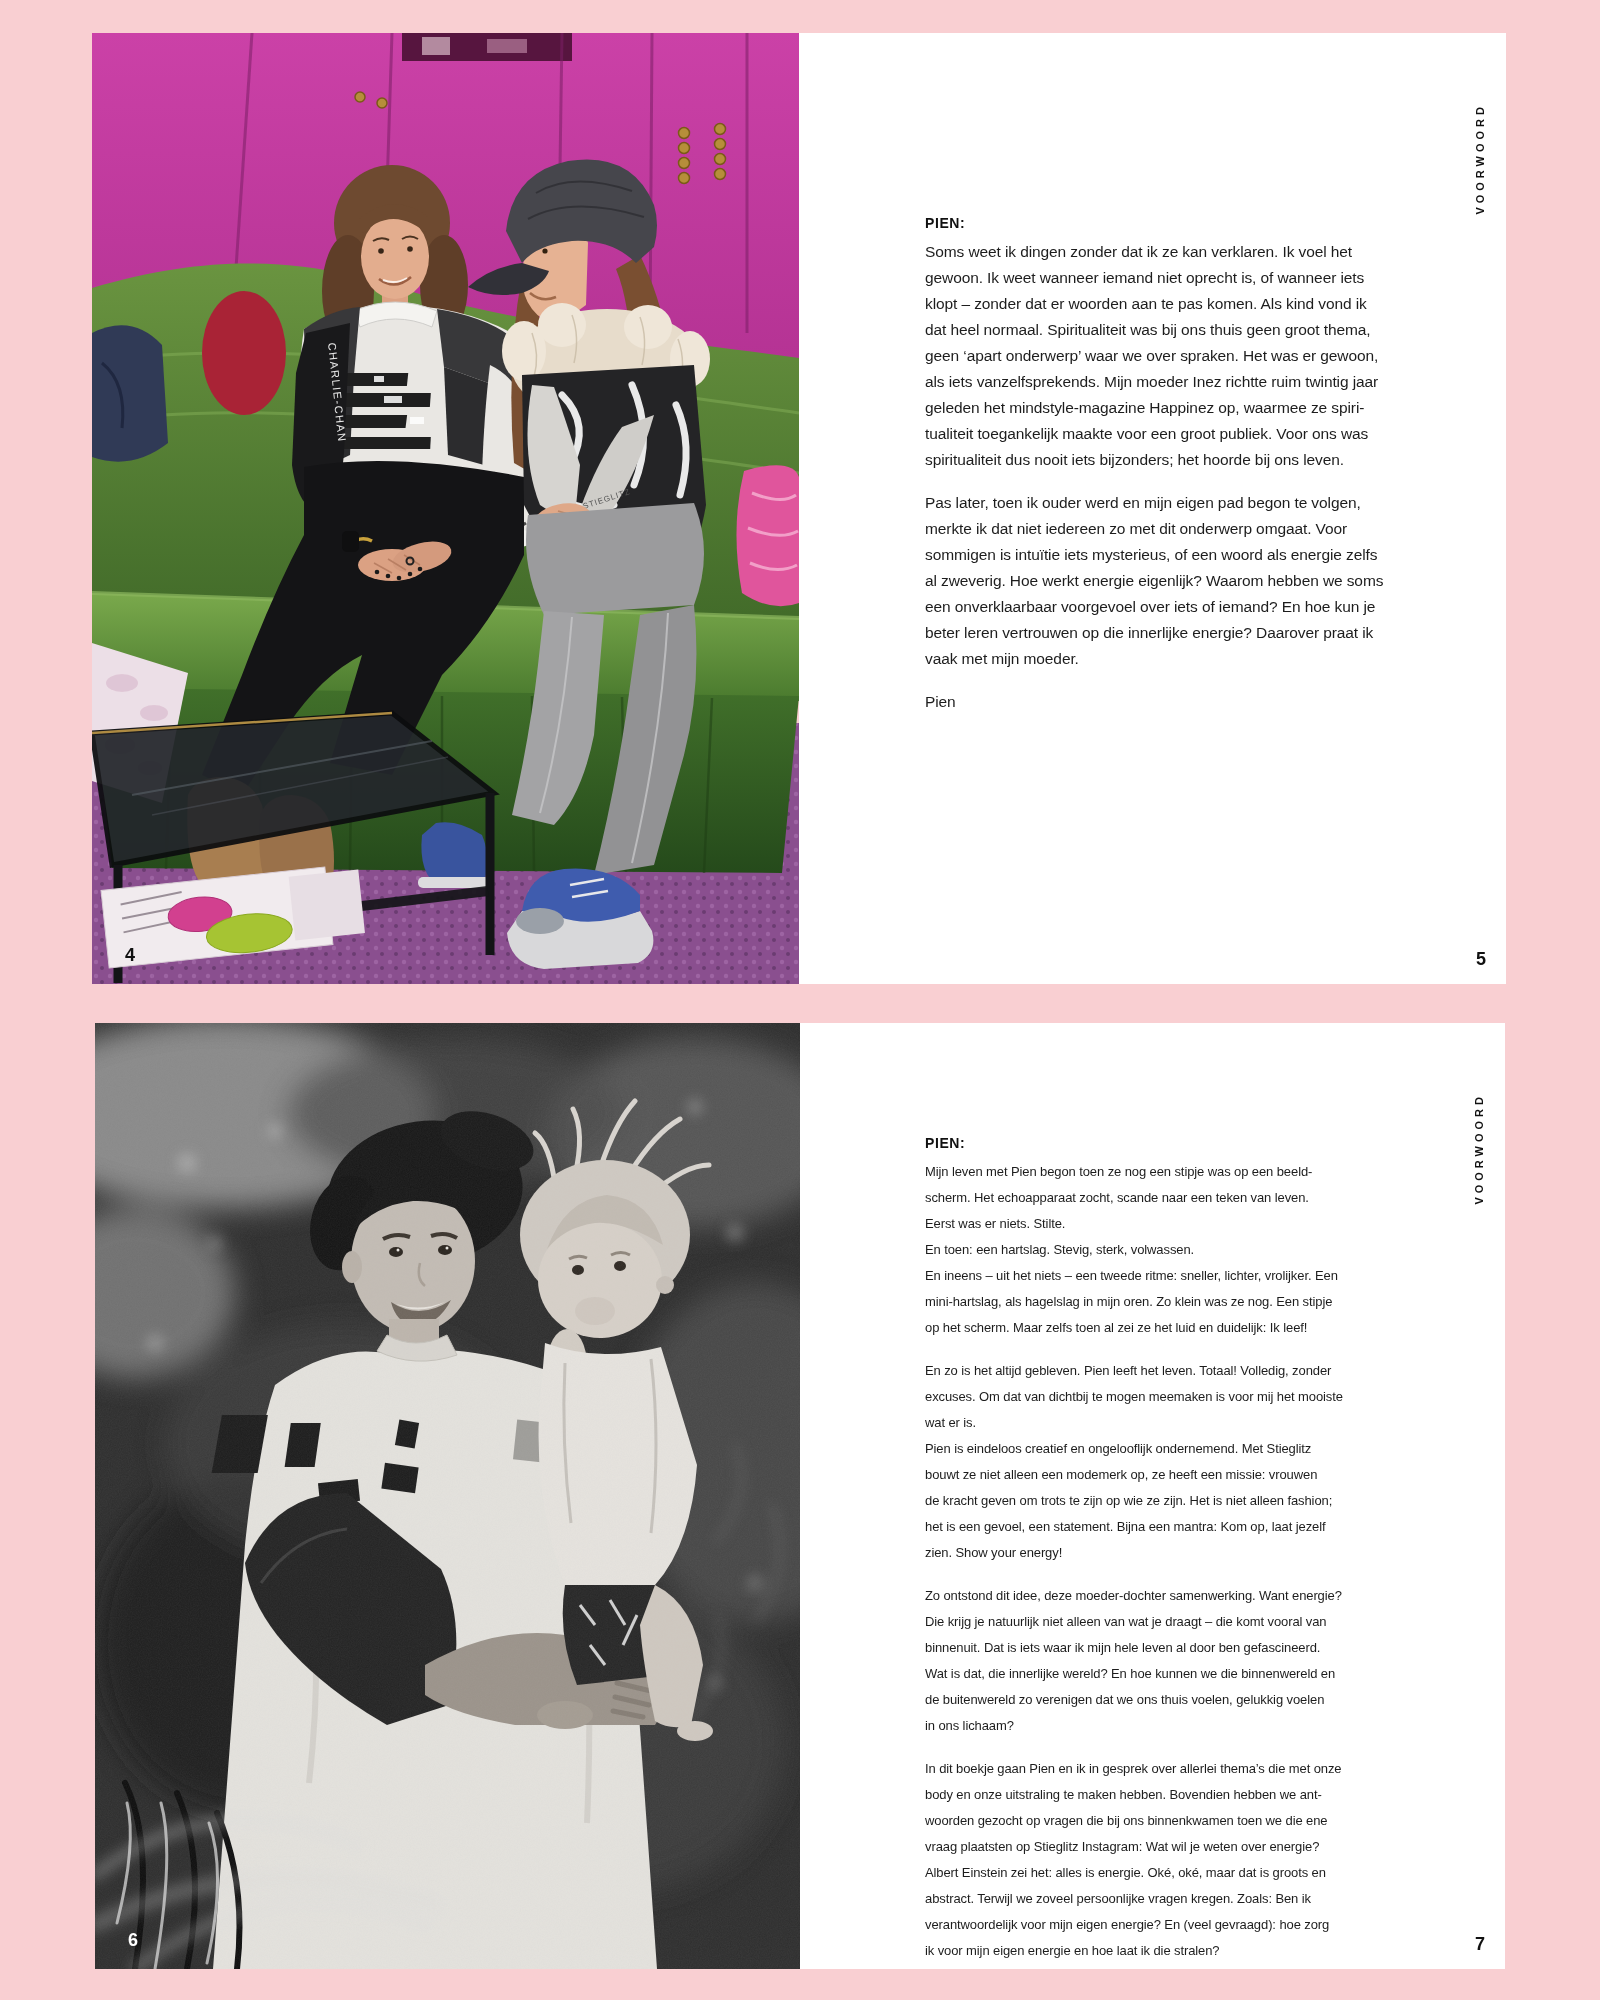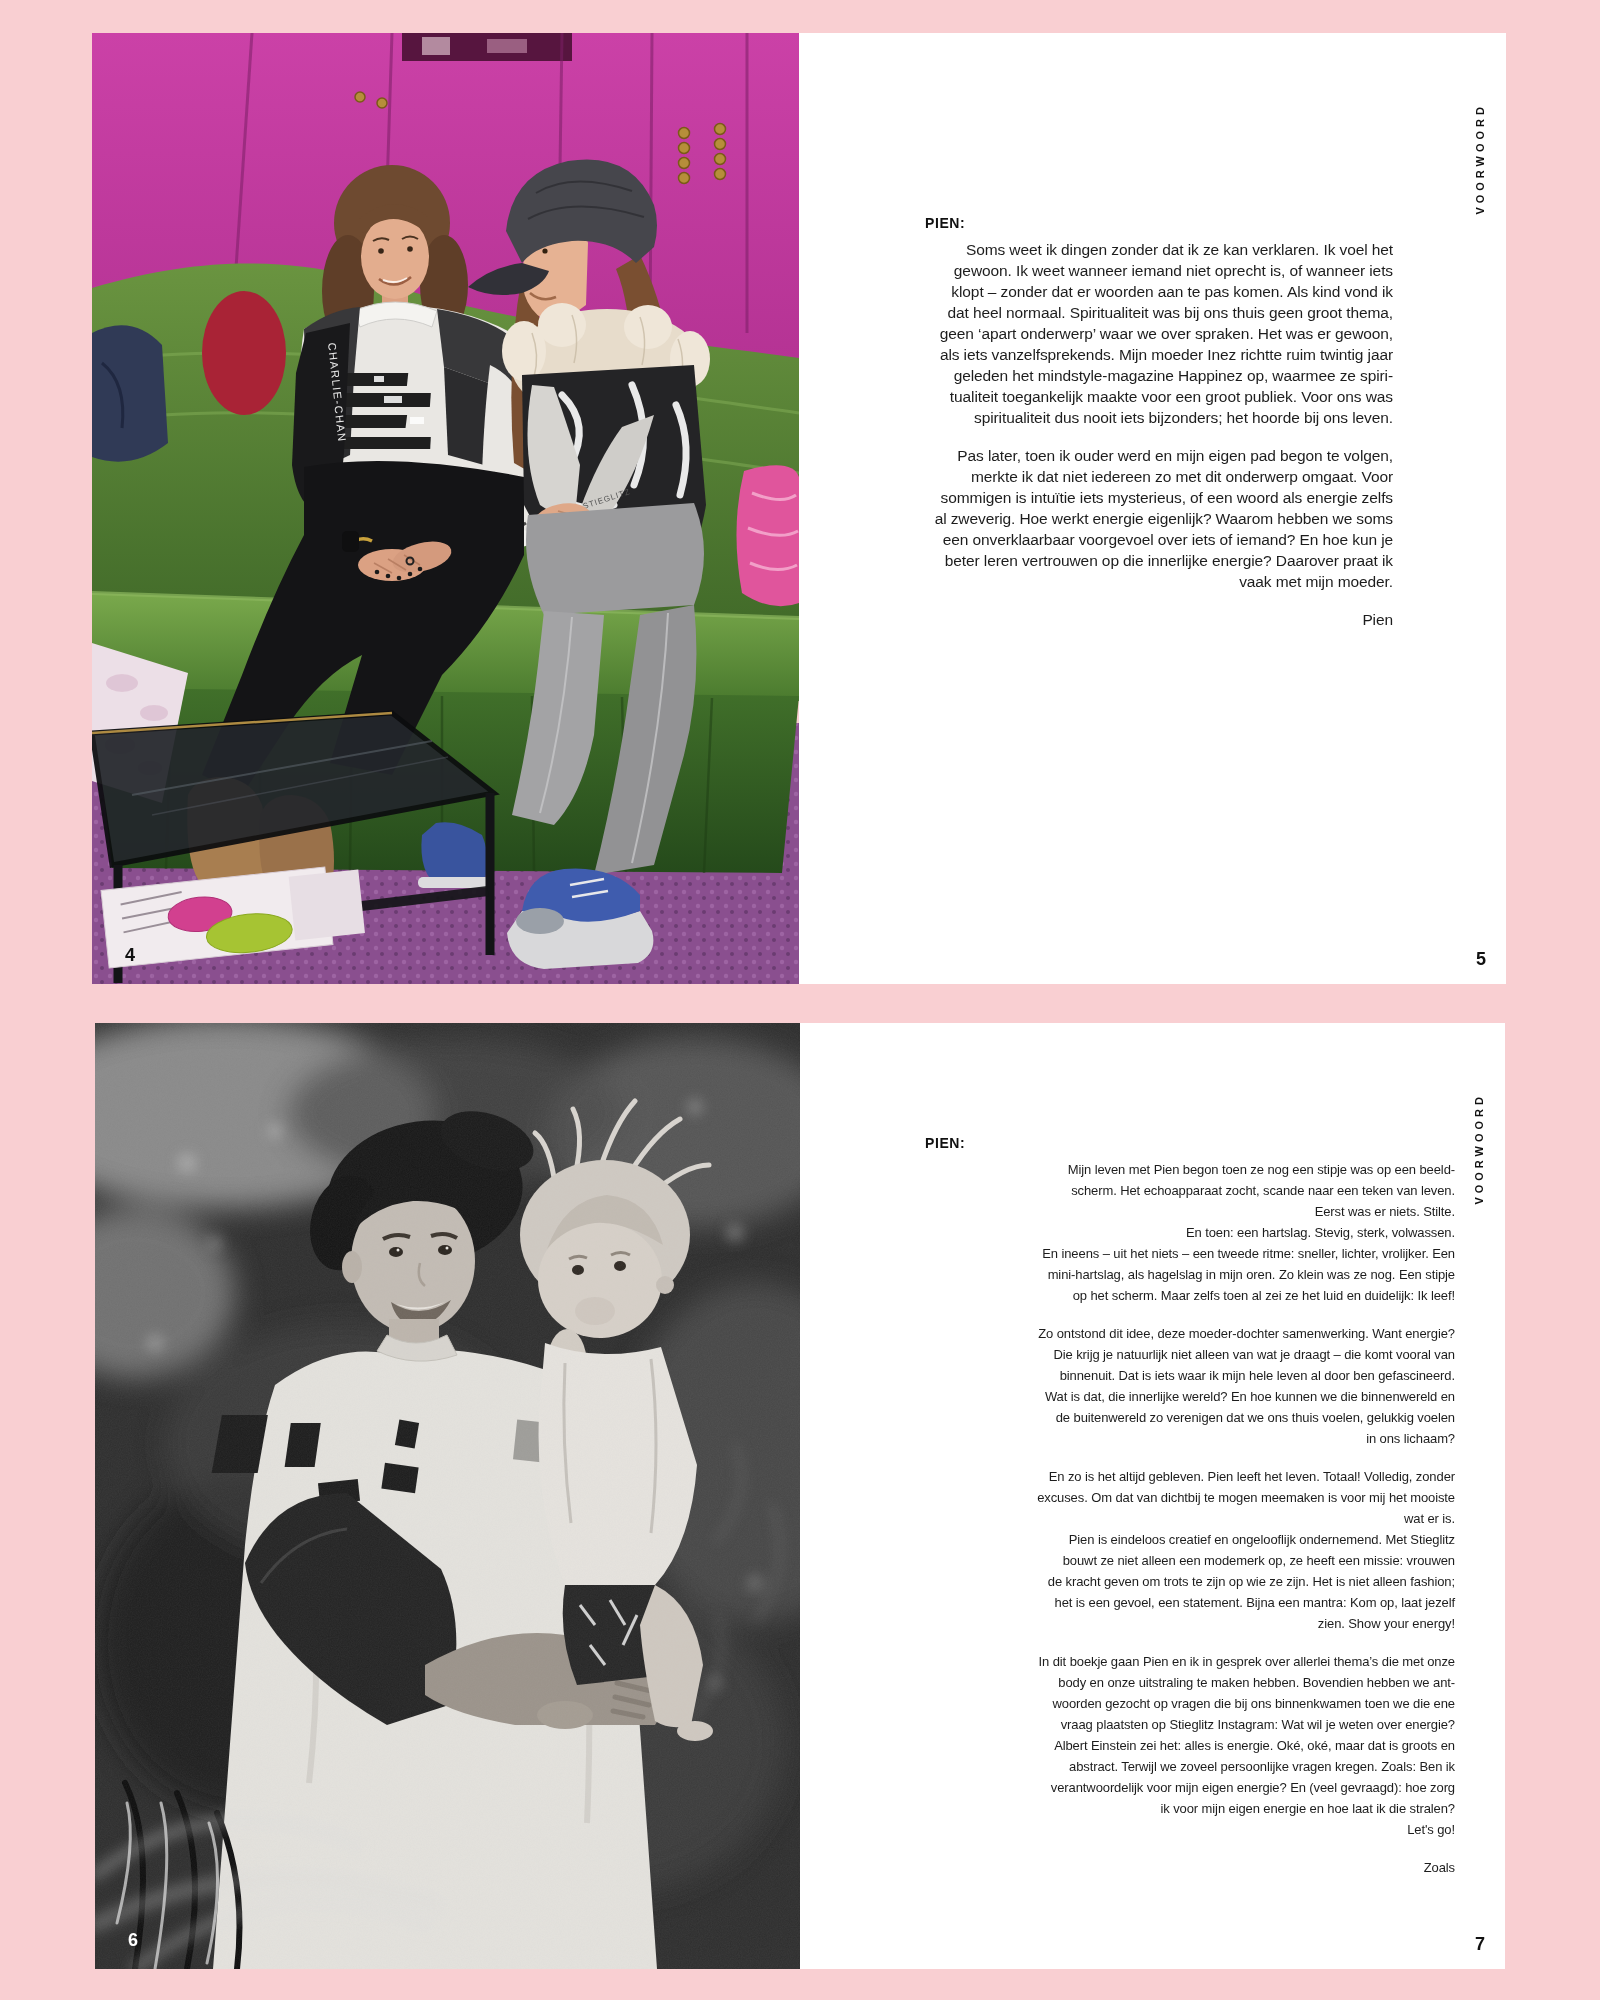--- a/index.html
+++ b/index.html
@@ -13,21 +13,21 @@
   .spread{position:absolute;display:flex;}
   .spread-1{left:92px;top:33px;width:1414px;height:951px;}
   .spread-2{left:95px;top:1023px;width:1410px;height:946px;}
   .page{position:relative;width:50%;height:100%;overflow:hidden;}
   .page-photo svg{display:block;width:100%;height:100%;}
   .page-text{background:var(--page_white,#ffffff);}
   .text-col{position:absolute;}
   .spread-1 .text-col{left:126px;top:182px;width:468px;}
   .spread-2 .text-col{left:125px;top:112px;width:530px;}
   h2.speaker{font-size:14px;font-weight:bold;letter-spacing:.6px;margin:0 0 8px 0;color:#111;}
-  .text-col p{font-size:15.5px;line-height:21px;margin:0 0 17px 0;white-space:pre;letter-spacing:-0.1px;text-align:right;}
+  .text-col p{font-size:15.5px;line-height:26px;margin:0 0 17px 0;white-space:pre;letter-spacing:-0.1px;}
   .spread-2 .text-col p{font-size:13px;}
   .text-col p.signature{margin:0;}
   .sidebar-label{
     position:absolute;top:70px;right:20px;
     writing-mode:vertical-rl;transform:rotate(180deg);
     font-size:11px;font-weight:bold;letter-spacing:4px;color:#111;
   }
   .pagenum{position:absolute;font-weight:bold;font-size:18px;}
   .pn-photo{left:33px;bottom:18px;}
   .pn-dark{color:#111;}
@@ -469,34 +469,34 @@
     <span class="sidebar-label">VOORWOORD</span>
     <div class="text-col">
       <h2 class="speaker">PIEN:</h2>
       <p>Mijn leven met Pien begon toen ze nog een stipje was op een beeld-
 scherm. Het echoapparaat zocht, scande naar een teken van leven.
 Eerst was er niets. Stilte.
 En toen: een hartslag. Stevig, sterk, volwassen.
 En ineens – uit het niets – een tweede ritme: sneller, lichter, vrolijker. Een
 mini-hartslag, als hagelslag in mijn oren. Zo klein was ze nog. Een stipje
 op het scherm. Maar zelfs toen al zei ze het luid en duidelijk: Ik leef!</p>
-      <p>Zo ontstond dit idee, deze moeder-dochter samenwerking. Want energie?
-Die krijg je natuurlijk niet alleen van wat je draagt – die komt vooral van
-binnenuit. Dat is iets waar ik mijn hele leven al door ben gefascineerd.
-Wat is dat, die innerlijke wereld? En hoe kunnen we die binnenwereld en
-de buitenwereld zo verenigen dat we ons thuis voelen, gelukkig voelen
-in ons lichaam?</p>
       <p>En zo is het altijd gebleven. Pien leeft het leven. Totaal! Volledig, zonder
 excuses. Om dat van dichtbij te mogen meemaken is voor mij het mooiste
 wat er is.
 Pien is eindeloos creatief en ongelooflijk ondernemend. Met Stieglitz
 bouwt ze niet alleen een modemerk op, ze heeft een missie: vrouwen
 de kracht geven om trots te zijn op wie ze zijn. Het is niet alleen fashion;
 het is een gevoel, een statement. Bijna een mantra: Kom op, laat jezelf
 zien. Show your energy!</p>
+      <p>Zo ontstond dit idee, deze moeder-dochter samenwerking. Want energie?
+Die krijg je natuurlijk niet alleen van wat je draagt – die komt vooral van
+binnenuit. Dat is iets waar ik mijn hele leven al door ben gefascineerd.
+Wat is dat, die innerlijke wereld? En hoe kunnen we die binnenwereld en
+de buitenwereld zo verenigen dat we ons thuis voelen, gelukkig voelen
+in ons lichaam?</p>
       <p>In dit boekje gaan Pien en ik in gesprek over allerlei thema’s die met onze
 body en onze uitstraling te maken hebben. Bovendien hebben we ant-
 woorden gezocht op vragen die bij ons binnenkwamen toen we die ene
 vraag plaatsten op Stieglitz Instagram: Wat wil je weten over energie?
 Albert Einstein zei het: alles is energie. Oké, oké, maar dat is groots en
 abstract. Terwijl we zoveel persoonlijke vragen kregen. Zoals: Ben ik
 verantwoordelijk voor mijn eigen energie? En (veel gevraagd): hoe zorg
 ik voor mijn eigen energie en hoe laat ik die stralen?
 Let's go!</p>
       <p class="signature">Zoals</p>

